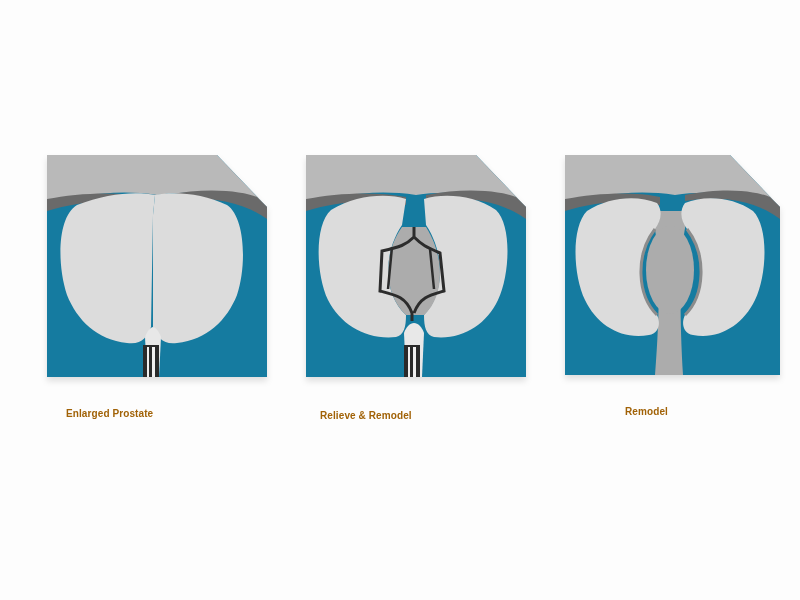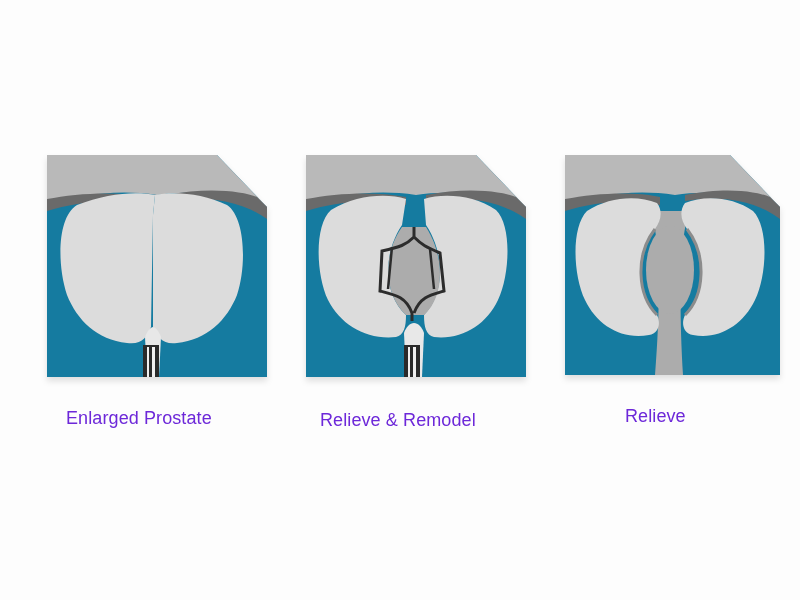--- a/index.html
+++ b/index.html
@@ -1,20 +1,20 @@
 <!DOCTYPE html>
 <html><head>
 <meta charset="utf-8">
 <style>
   html, body { margin:0; padding:0; }
   body { width:800px; height:600px; background:#fdfdfd; position:relative; overflow:hidden;
          font-family:"Liberation Sans", sans-serif; }
   .panel { position:absolute; top:155px; width:220px; height:222px; }
   .panel svg { display:block; filter: drop-shadow(0 4px 3px rgba(0,0,0,0.12)); }
-  .caption { position:absolute; top:408px; font-weight:normal; font-size:18px; color:#6d28d9;
+  .caption { position:absolute; top:408px; font-weight:bold; font-size:10px; color:#a16207;
              letter-spacing:0.1px; white-space:nowrap; }
 </style>
 </head>
 <body>
 
 <div class="panel" style="left:47px;">
   <svg width="220" height="222" viewBox="0 0 220 222">
     <polygon points="0,0 170,0 220,52 220,222 0,222" fill="#157ba0"></polygon>
     <path d="M0,0 L170,0 L220,52 L220,62 C190,40 150,34 110,40 C70,34 30,40 0,50 Z" fill="#b9b9b9"></path>
     <path d="M0,44 C30,38 70,36 100,42 L100,50 C70,44 30,46 0,56 Z" fill="#6a6a6a"></path>
@@ -55,13 +55,13 @@
     <path d="M0,44 C30,38 70,36 95,42 L95,50 C70,44 30,46 0,56 Z" fill="#6a6a6a"></path>
     <path d="M215,52 L215,64 C190,46 160,40 120,46 L120,40 C160,32 190,36 205,42 Z" fill="#6a6a6a"></path>
     <path d="M84,56 C92,64 98,120 90,220 L118,220 C112,120 118,64 126,56 Z" fill="#acacac"></path>
     <ellipse cx="105" cy="115" rx="24" ry="44" fill="#acacac"></ellipse>
     <path d="M92,48 C72,40 44,42 22,56 C6,72 8,120 20,145 C32,170 56,185 84,180 C94,178 96,168 92,160 C72,140 68,100 90,74 C96,66 98,56 92,48 Z" fill="#dcdcdc"></path>
     <path d="M120,48 C140,40 168,42 188,56 C204,72 202,120 190,145 C178,170 154,185 128,180 C118,178 116,168 120,160 C140,140 144,100 122,74 C116,66 114,56 120,48 Z" fill="#dcdcdc"></path>
     <path d="M90,74 C70,100 72,140 92,160" stroke="#8c8c8c" stroke-width="3" fill="none"></path>
     <path d="M122,74 C142,100 140,140 120,160" stroke="#8c8c8c" stroke-width="3" fill="none"></path>
   </svg>
 </div>
-<div class="caption" style="left:625px;top:406px;">Relieve</div>
+<div class="caption" style="left:625px;top:406px;">Remodel</div>
 
 </body></html>

